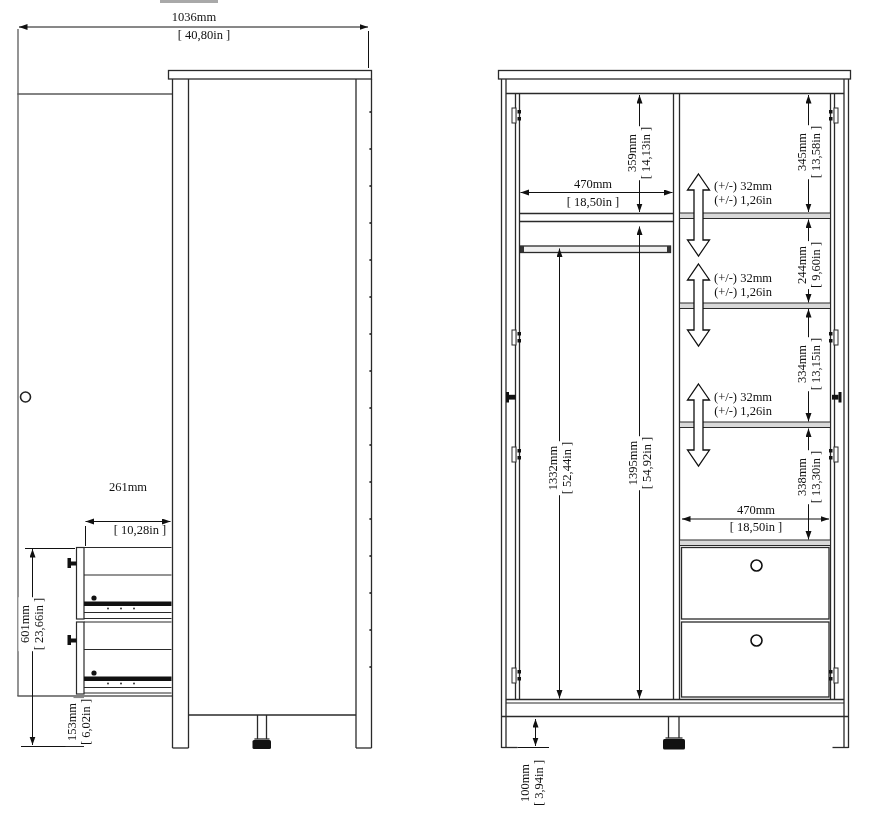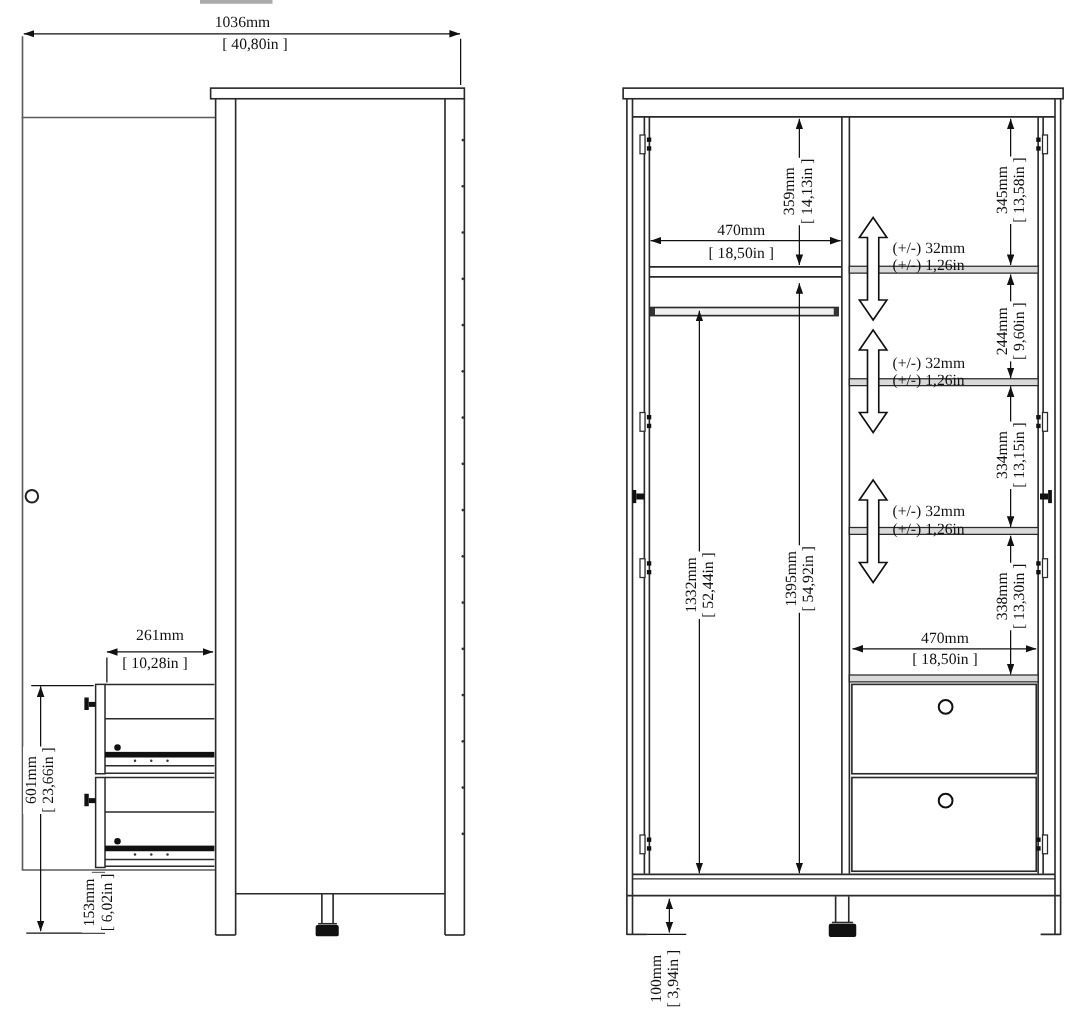--- a/index.html
+++ b/index.html
@@ -11,21 +11,21 @@
   .lbl{
     position:absolute;font-size:12.5px;line-height:13.5px;white-space:nowrap;
     transform:translate(-50%,-50%);text-align:center;
   }
   .lbl.rot{
     transform:translate(-50%,-50%) rotate(-90deg);
     background:#fff;padding:0 1px;
   }
   .lbl.rot.nobg{background:transparent;}
   .lbl.adj{
-    transform:none;text-align:left;font-size:12.5px;line-height:13.5px;margin-top:12px;
+    transform:none;text-align:center;font-size:12.5px;line-height:13.5px;
   }
   .artifact{position:absolute;left:160px;top:0;width:58px;height:3px;background:#9a9a9a;opacity:.85;}
 </style>
 </head>
 <body>
 
 <div id="canvas">
 
   <div class="artifact"></div>
 
@@ -241,22 +241,22 @@
       <line x1="808.5" y1="428.5" x2="808.5" y2="539.5" marker-start="url(#ah)" marker-end="url(#ah)"></line>
       <line x1="682" y1="519" x2="829" y2="519" marker-start="url(#ah)" marker-end="url(#ah)"></line>
       <line x1="535.5" y1="719" x2="535.5" y2="746" marker-start="url(#ah)" marker-end="url(#ah)"></line>
       <line x1="517.5" y1="747.5" x2="549" y2="747.5"></line>
     </g>
   </svg>
 
   <div class="lbl" style="left:194px;top:18px">1036mm</div>
   <div class="lbl" style="left:204px;top:36px">[ 40,80in ]</div>
 
-  <div class="lbl" style="left:128px;top:509px">261mm</div>
-  <div class="lbl" style="left:124px;top:531px">[ 10,28in ]</div>
+  <div class="lbl" style="left:128px;top:488px">261mm</div>
+  <div class="lbl" style="left:140px;top:531px">[ 10,28in ]</div>
 
   <div class="lbl rot" style="left:32px;top:624px">
     <div>601mm</div>
     <div>[ 23,66in ]</div>
   </div>
 
   <div class="lbl rot" style="left:79px;top:722px">
     <div>153mm</div>
     <div>[ 6,02in ]</div>
   </div>

